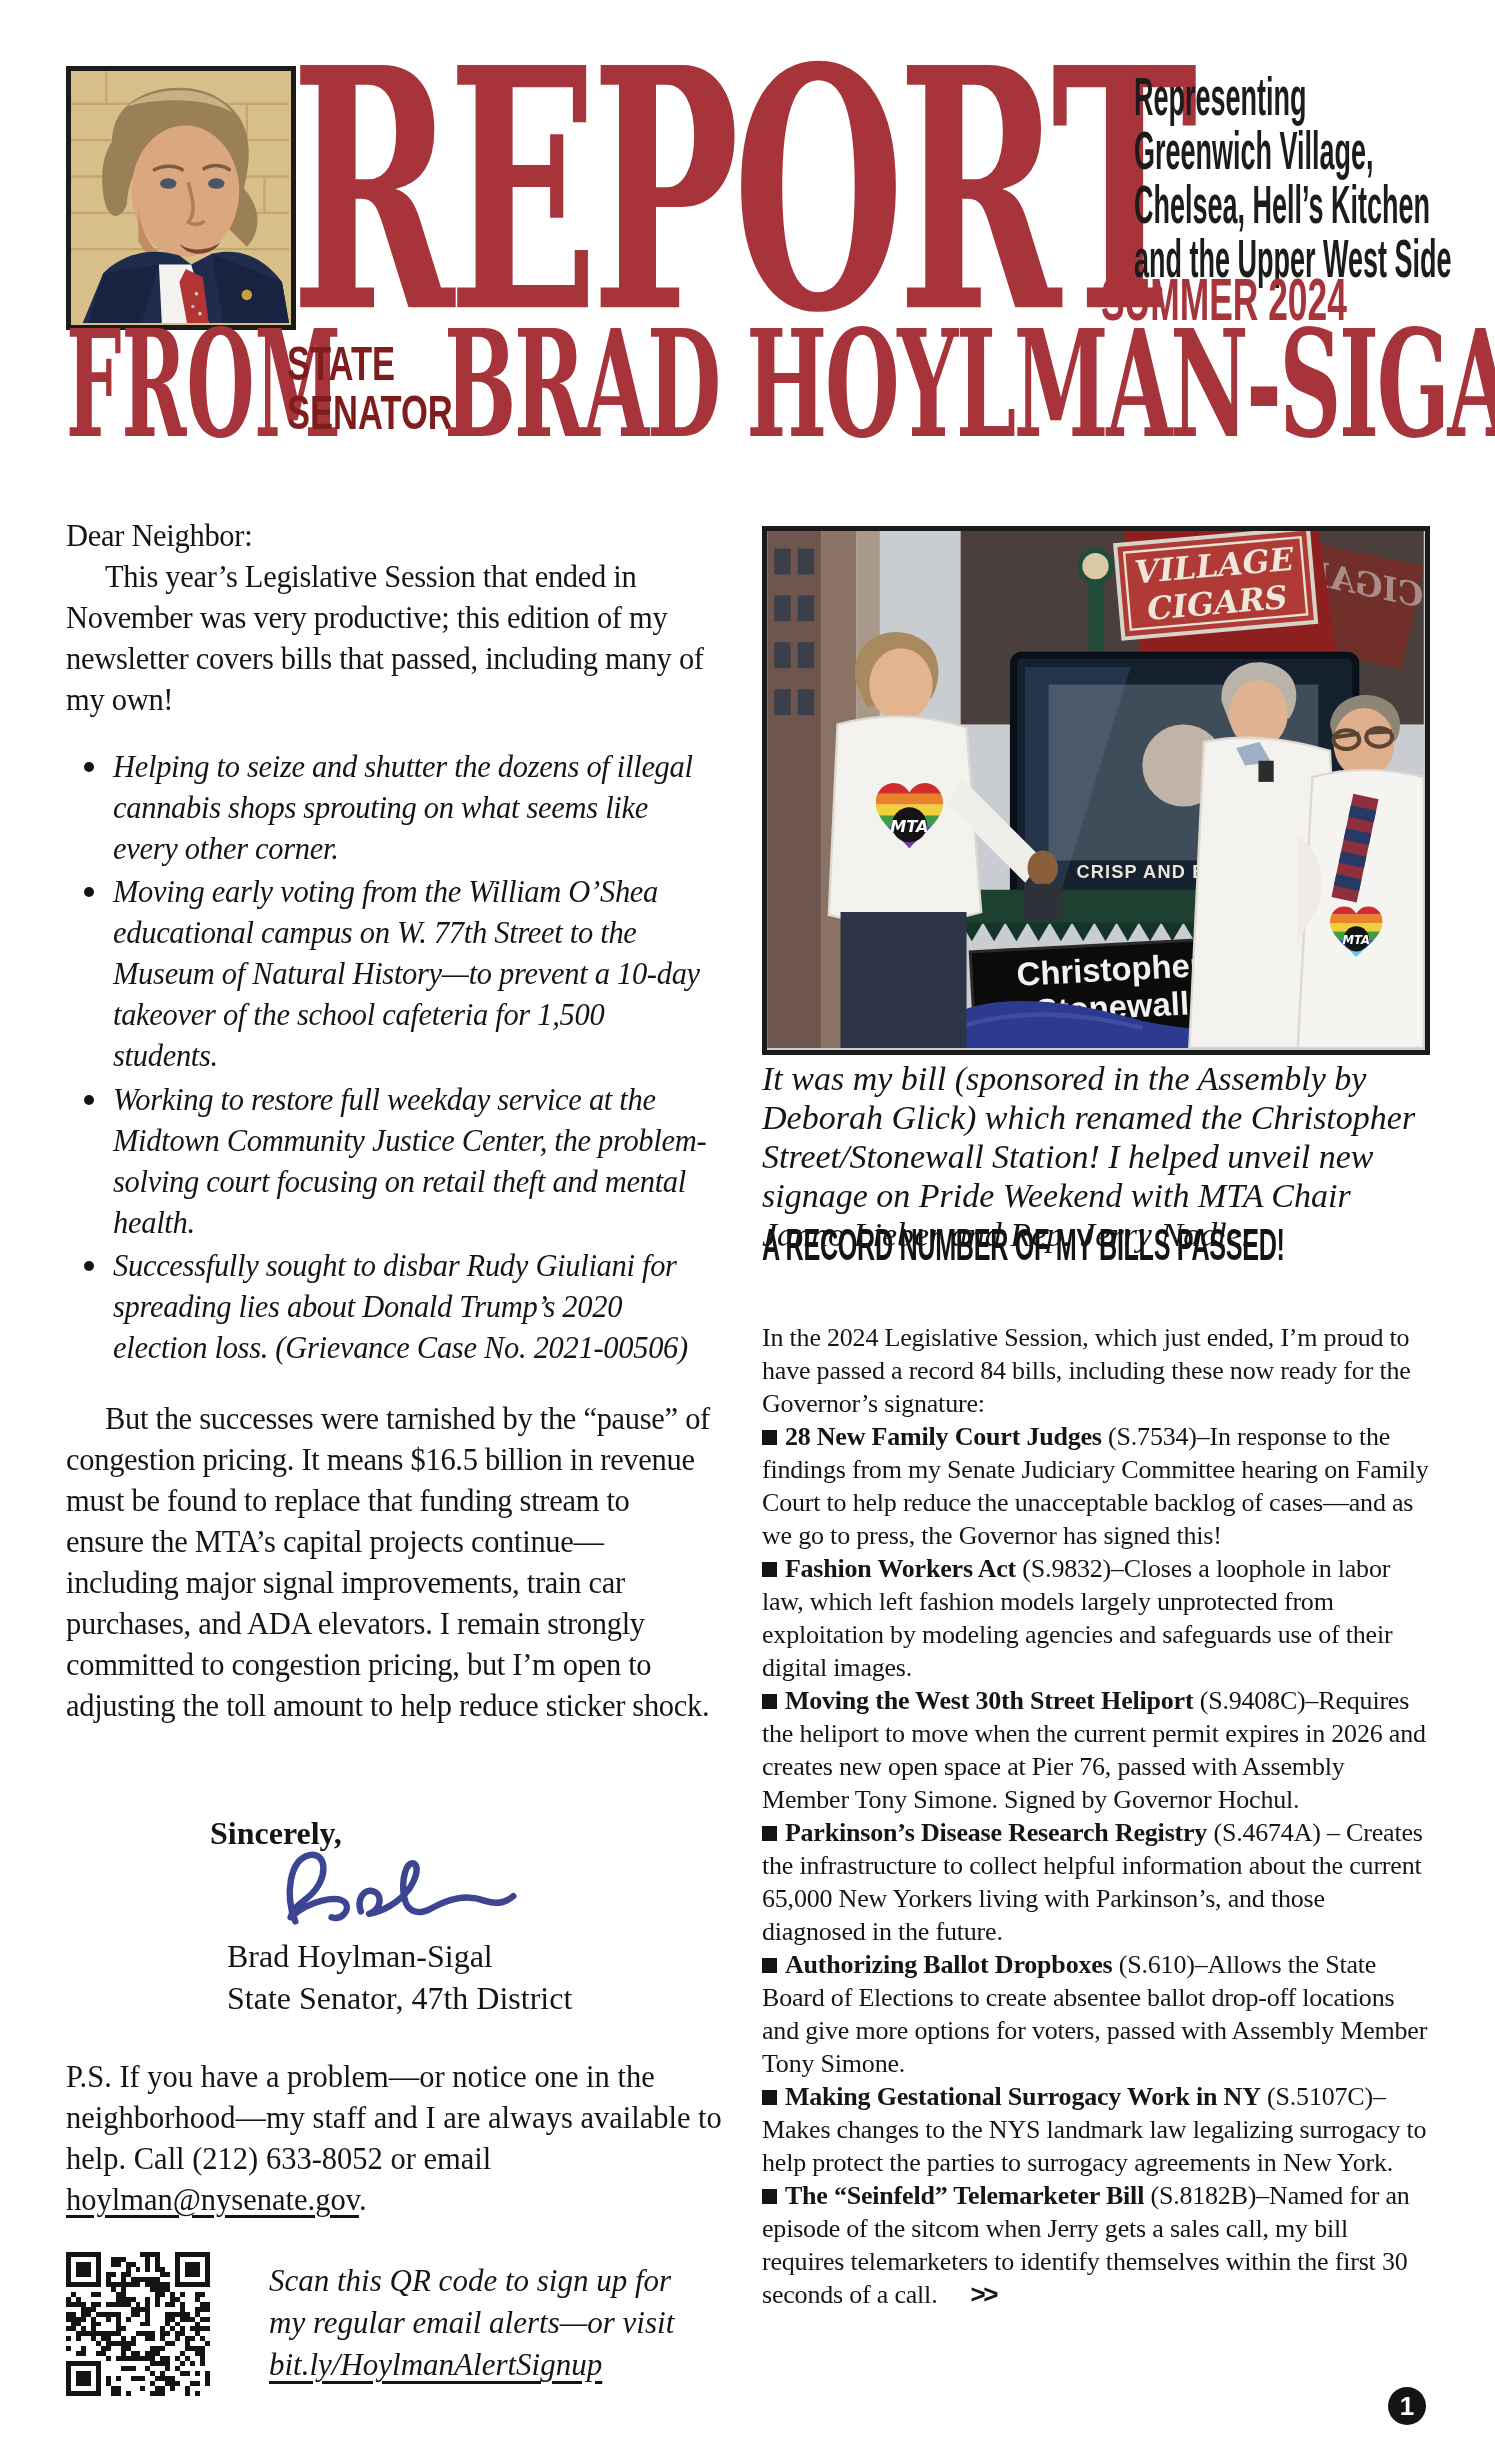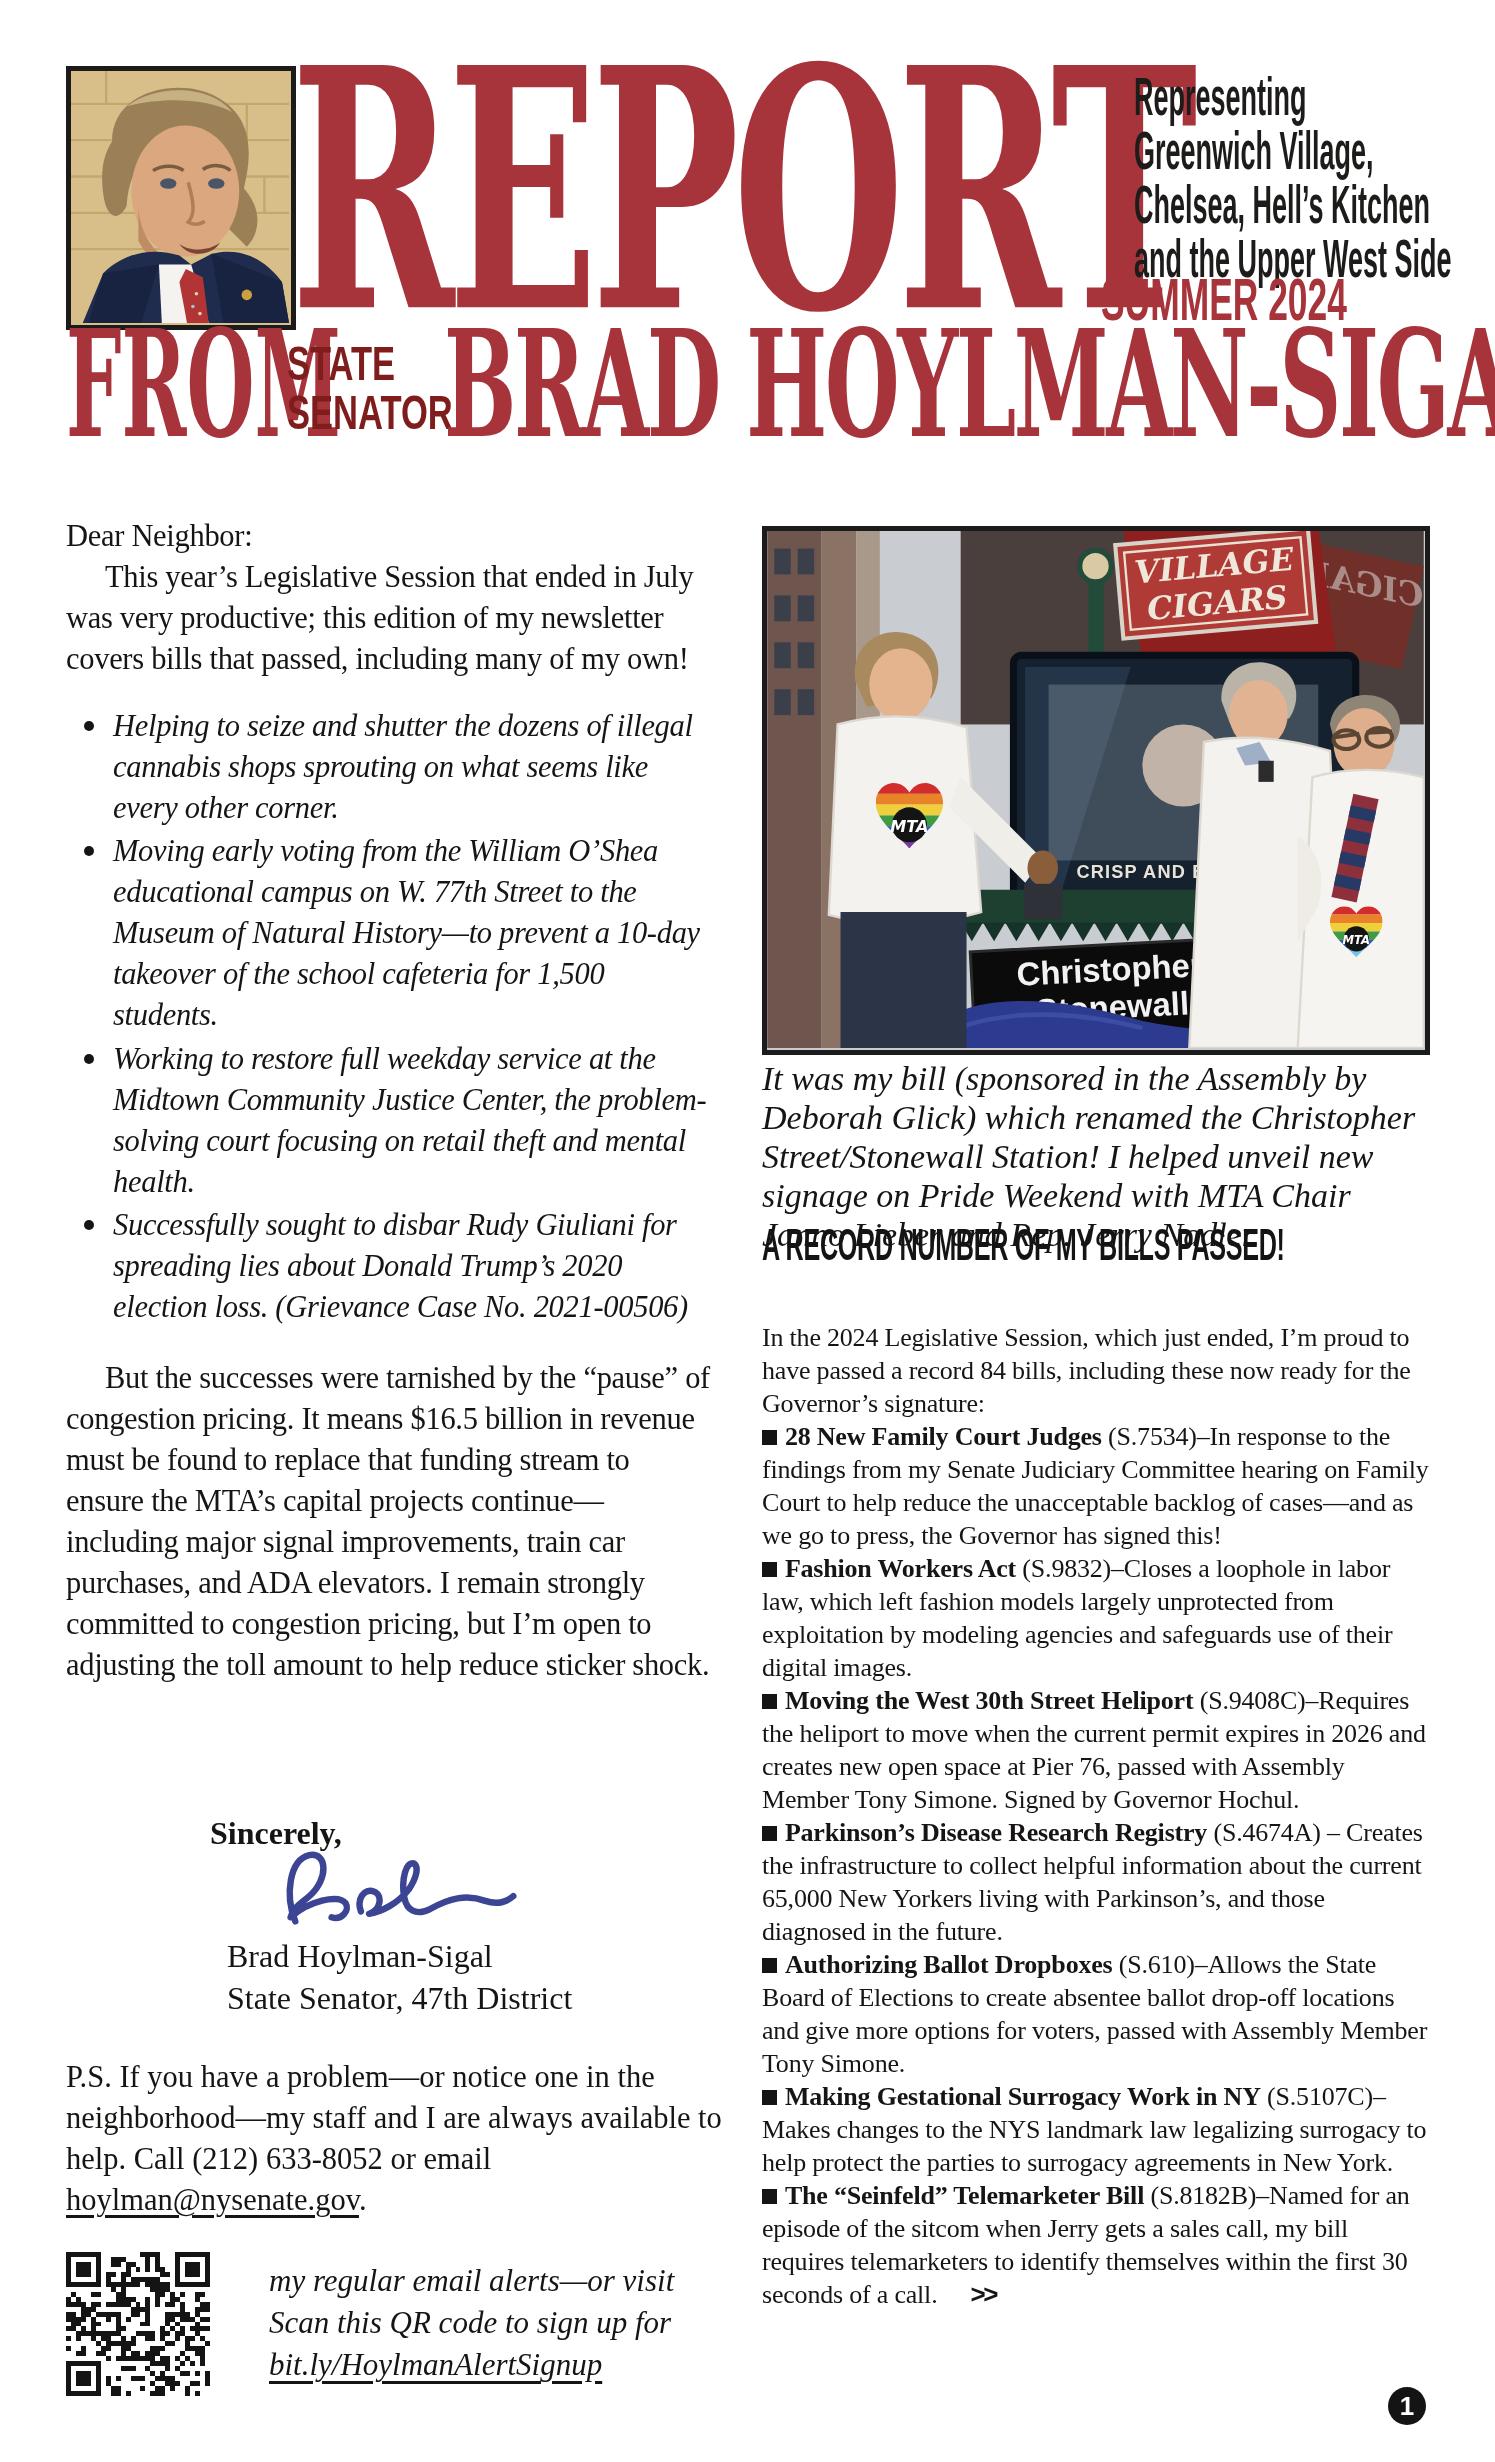--- a/index.html
+++ b/index.html
@@ -107,21 +107,21 @@
 
 <div class="abs from-word nowrap">FROM</div>
 <div class="abs office-block">
   <span class="condline">STATE</span>
   <span class="condline">SENATOR</span>
 </div>
 <div class="abs senator-name nowrap">BRAD HOYLMAN-SIGAL</div>
 
 <div class="abs left-col">
   <p>Dear Neighbor:</p>
-  <p class="indent">This year’s Legislative Session that ended in July was very productive; this edition of my newsletter covers bills that passed, including many of my own!</p>
+  <p class="indent">This year’s Legislative Session that ended in November was very productive; this edition of my newsletter covers bills that passed, including many of my own!</p>
   <ul class="bullets">
     <li>Helping to seize and shutter the dozens of illegal cannabis shops sprouting on what seems like every other corner.</li>
     <li>Moving early voting from the William O’Shea educational campus on W. 77th Street to the Museum of Natural History—to prevent a 10-day takeover of the school cafeteria for 1,500 students.</li>
     <li>Working to restore full weekday service at the Midtown Community Justice Center, the problem-solving court focusing on retail theft and mental health.</li>
     <li>Successfully sought to disbar Rudy Giuliani for spreading lies about Donald Trump’s 2020 election loss. (Grievance Case No. 2021-00506)</li>
   </ul>
   <p class="indent para-congestion">But the successes were tarnished by the “pause” of congestion pricing. It means $16.5 billion in revenue must be found to replace that funding stream to ensure the MTA’s capital projects continue—including major signal improvements, train car purchases, and ADA elevators. I remain strongly committed to congestion pricing, but I’m open to adjusting the toll amount to help reduce sticker shock.</p>
 </div>
 
 <div class="abs closing">Sincerely,</div>
@@ -453,22 +453,22 @@
       </g>
     <g transform="translate(0,22)">
         <rect width="7" height="7" fill="#141414"></rect>
         <rect x="1" y="1" width="5" height="5" fill="#fff"></rect>
         <rect x="2" y="2" width="3" height="3" fill="#141414"></rect>
       </g>
   </g>
 </svg>
 
 <div class="abs qr-text">
+  <div>Scan this QR code to sign up for</div>
   <div>my regular email alerts—or visit</div>
-  <div>Scan this QR code to sign up for</div>
   <div class="qr-link">bit.ly/HoylmanAlertSignup</div>
 </div>
 
 <div class="abs photo-frame">
   <svg width="657" height="517" viewBox="0 0 1120 882">
     <rect width="1120" height="882" fill="#c9ccd1"></rect>
 
     <rect x="0" y="0" width="92" height="882" fill="#6e564e"></rect>
     <g fill="#3a3f4a">
       <rect x="12" y="30" width="28" height="44"></rect>

